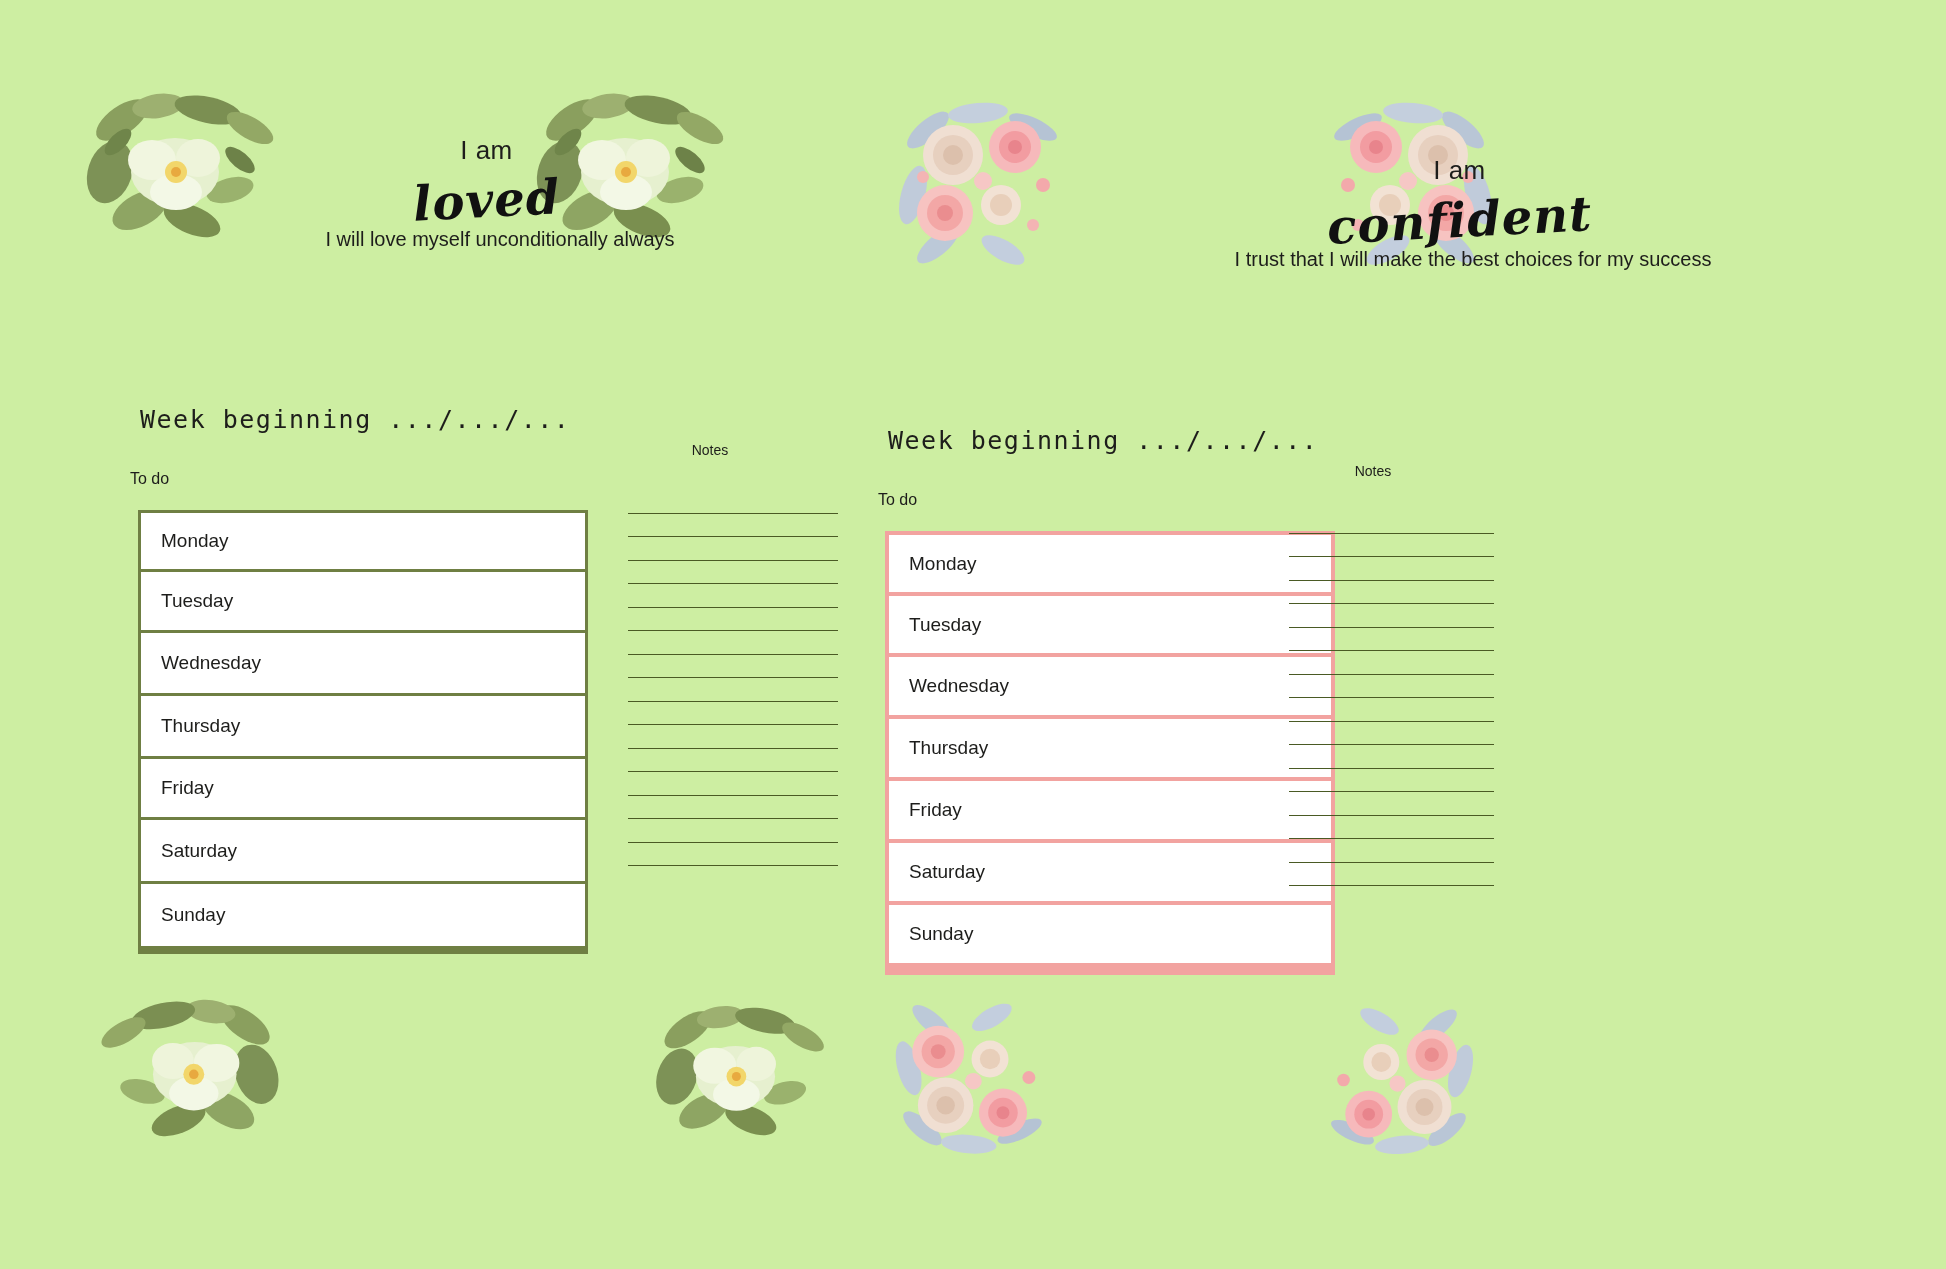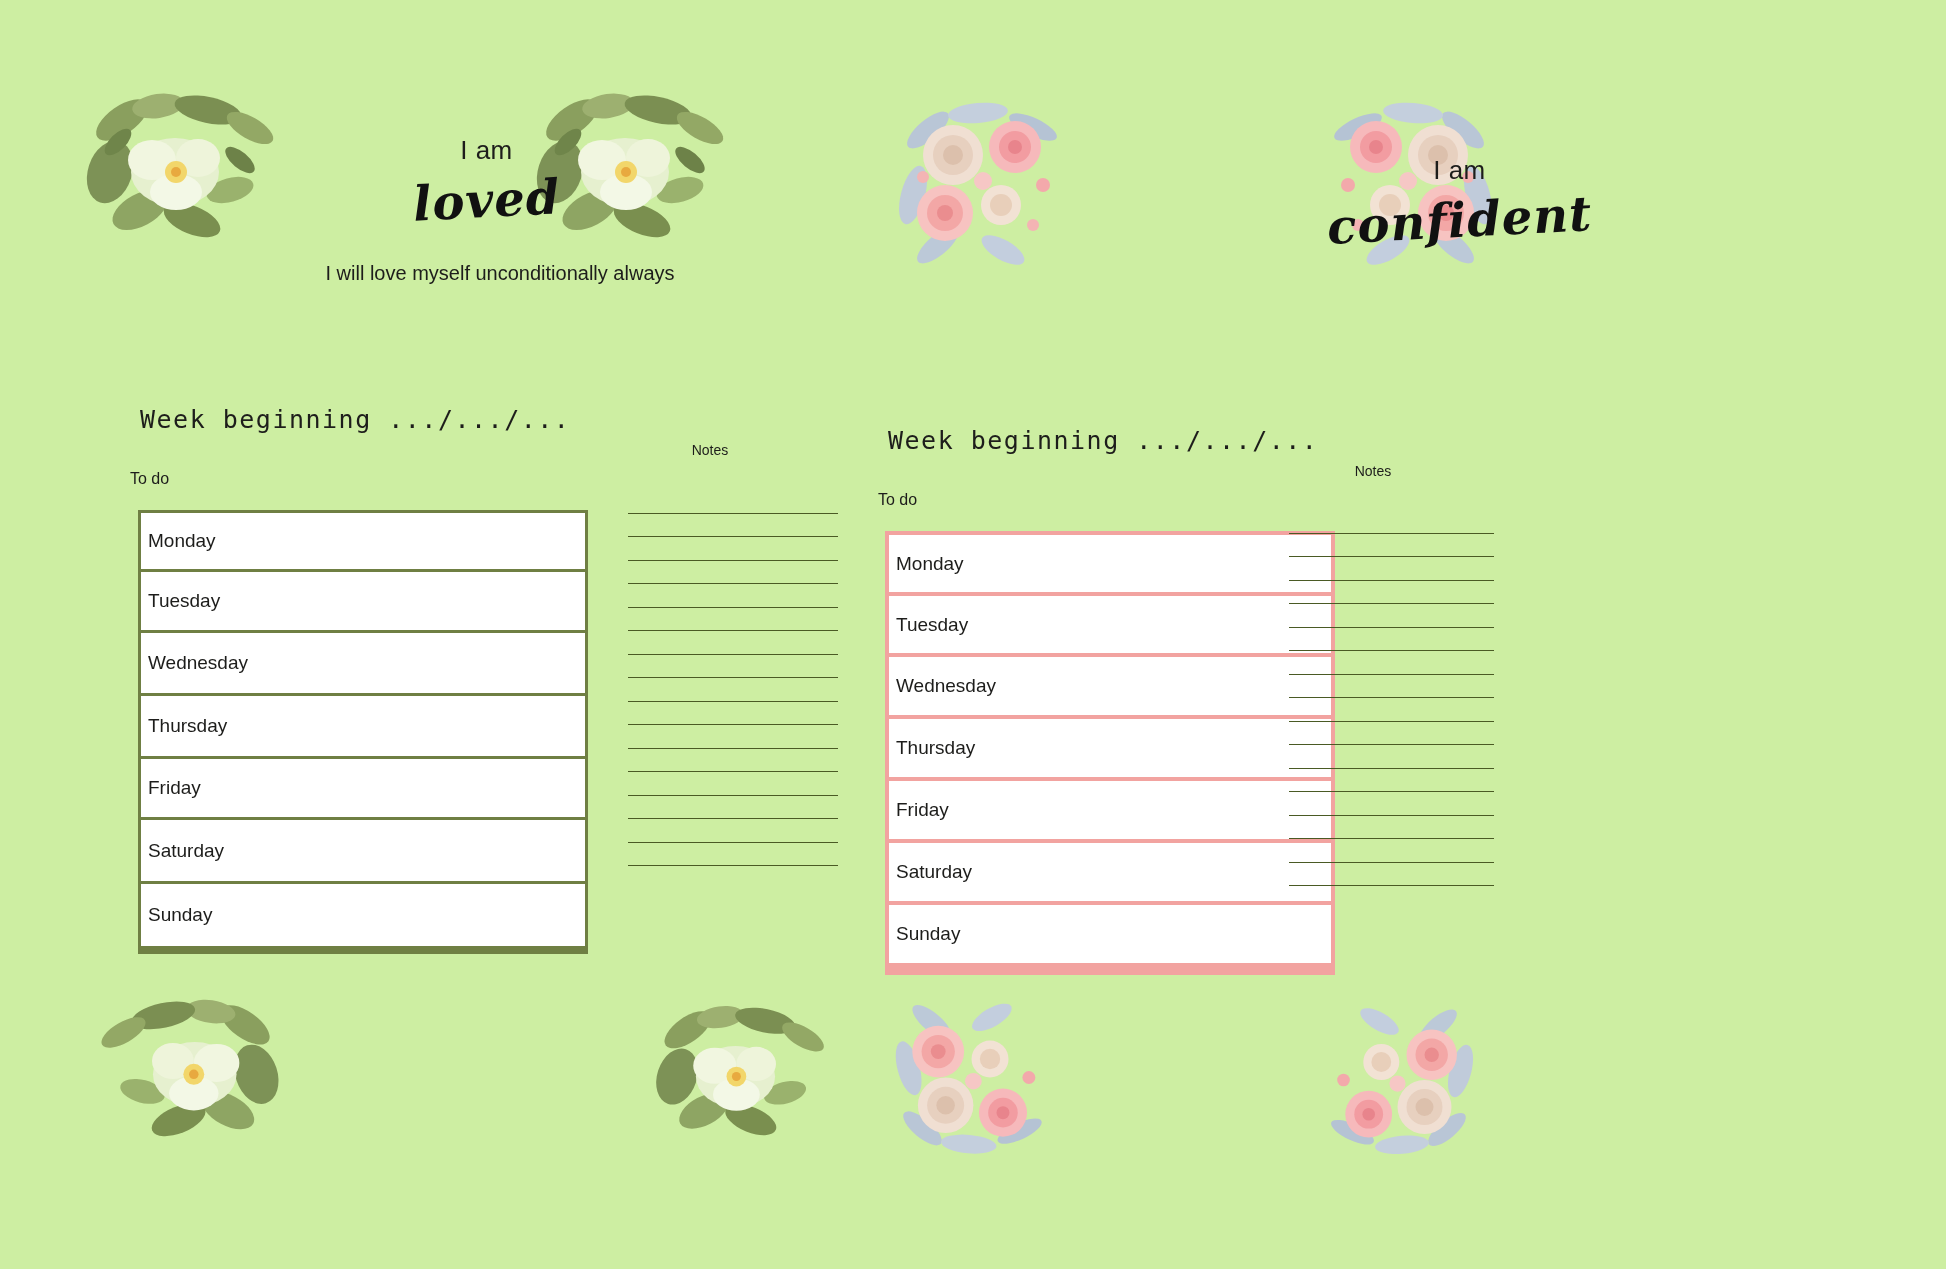--- a/index.html
+++ b/index.html
@@ -44,21 +44,20 @@
     font-weight: bold;
     font-size: 48px;
     letter-spacing: 1px;
     margin-top: 6px;
     color: #111;
     transform: rotate(-3deg);
     display: inline-block;
   }
   .affirm-sentence {
     font-size: 20px;
-    margin-top: 34px;
     color: #1d1d1b;
     padding-left: 27px;
   }
 
   
   .week-line {
     position: absolute;
     font-family: "DejaVu Sans Mono", monospace;
     font-size: 25px;
     letter-spacing: 1.5px;
@@ -76,21 +75,21 @@
     box-sizing: border-box;
   }
   .day-table.green { border: 3px solid #6f7f43; background: #6f7f43; }
   .day-table.pink  { border: 4px solid #f2a3a0; background: #f2a3a0; }
 
   .day-row {
     box-sizing: border-box;
     background: #ffffff;
     display: flex;
     align-items: center;
-    padding-left: 7px;
+    padding-left: 20px;
     font-size: 19px;
     color: #1d1d1b;
   }
   .day-table.green .day-row { margin-bottom: 3px; }
   .day-table.green .day-row:last-child { margin-bottom: 0; }
   .day-table.pink  .day-row { margin-bottom: 4px; }
   .day-table.pink  .day-row:last-child { margin-bottom: 0; }
 
   
   .notes-title {
@@ -316,20 +315,21 @@
         <circle cx="160" cy="100" r="7" fill="#f3a9ab"></circle>
         <circle cx="40" cy="92" r="6" fill="#f4b4b4"></circle>
         <circle cx="150" cy="140" r="6" fill="#f4b4b4"></circle>
       </g>
     </svg>
   </div>
 
   <div class="affirm-block" style="top:155px;">
     <div class="affirm-iam">I am</div>
     <div class="affirm-word">confident</div>
+    <div class="affirm-sentence">I trust that I will  make the best choices for my success</div>
   </div>
 
   <div class="week-line" style="left:-85px; top:426px;">Week beginning .../.../...</div>
   <div class="todo-label" style="left:-95px; top:491px;">To do</div>
 
   <div class="day-table pink" style="left:-88px; top:531px; width:450px; height:444px;">
     <div class="day-row" style="height:57px;">
         <span>Monday</span>
       </div>
     <div class="day-row" style="height:57px;">

